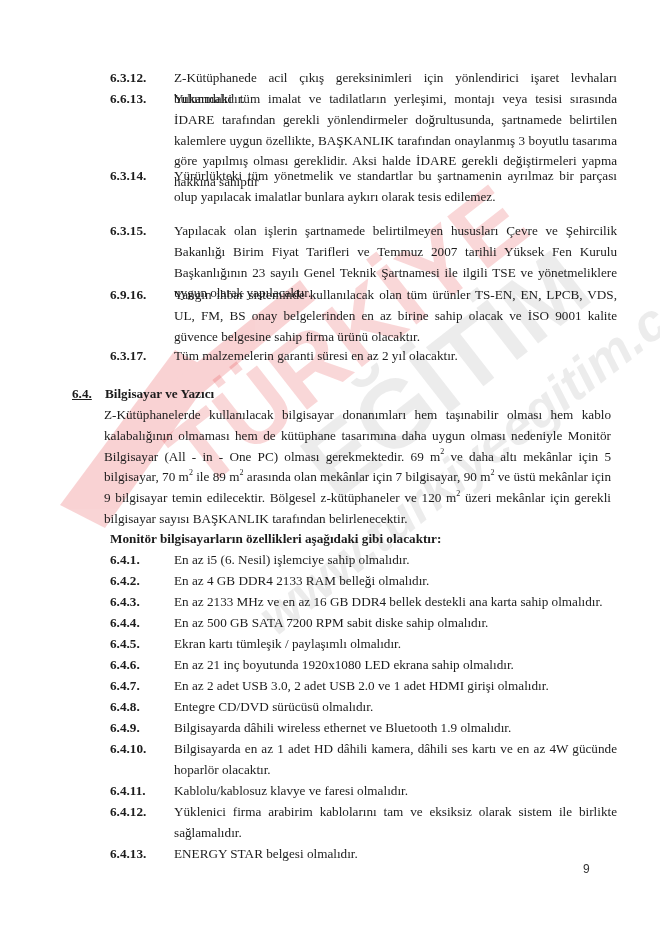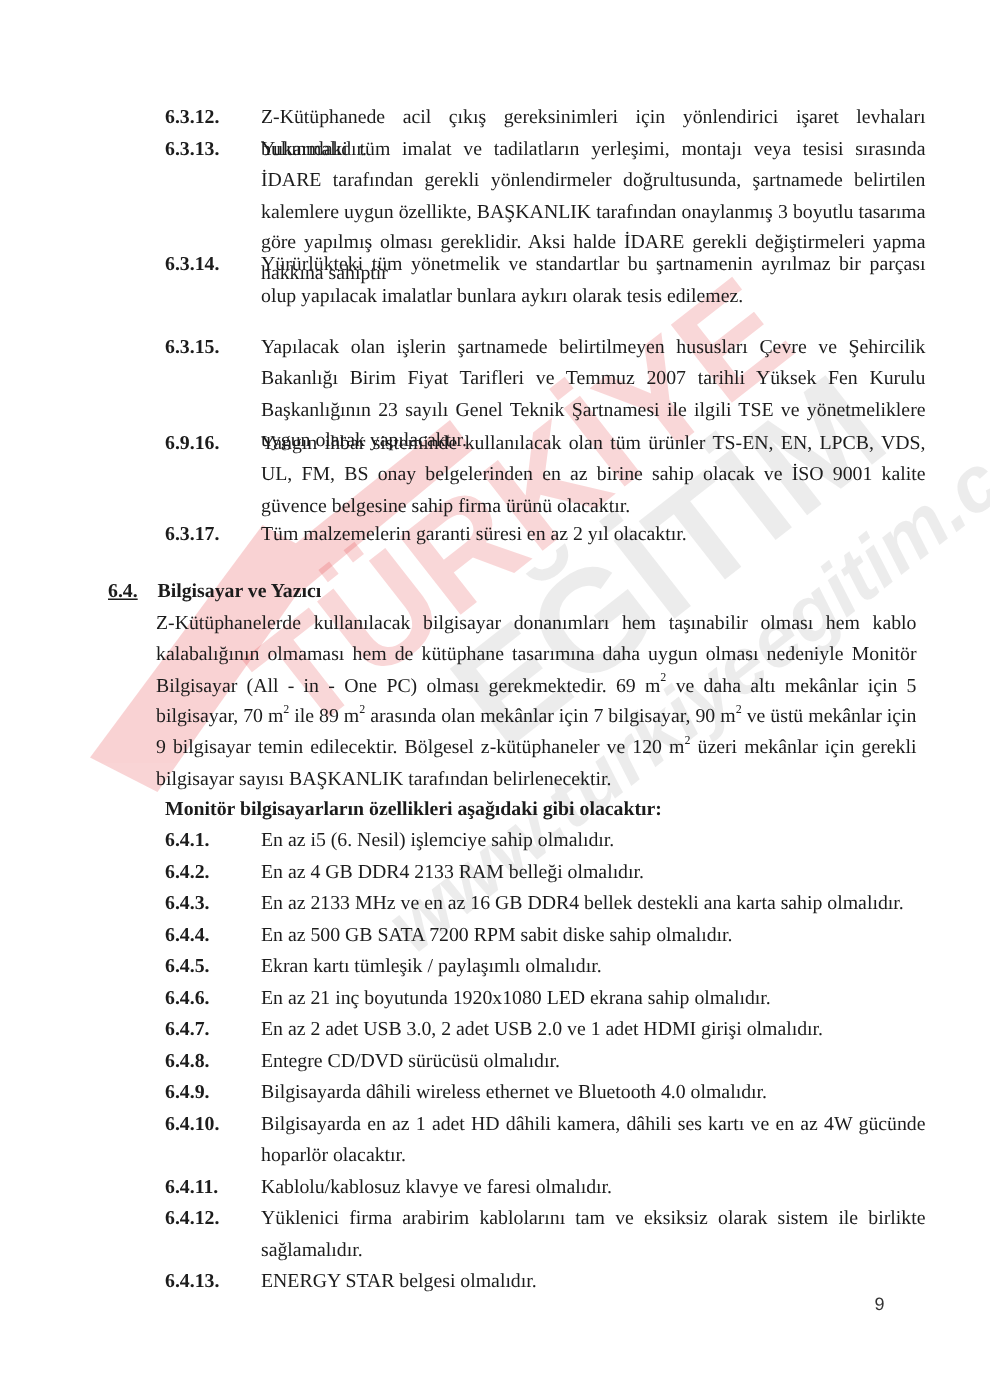--- a/index.html
+++ b/index.html
@@ -43,21 +43,21 @@
     </g>
   </svg>
 
   <div class="content">
 
     <div class="item" style="top:68px;">
       <span class="num">6.3.12.</span>
       <div class="body">Z-Kütüphanede acil çıkış gereksinimleri için yönlendirici işaret levhaları bulunmalıdır.</div>
     </div>
     <div class="item" style="top:89px;">
-      <span class="num">6.3.13.</span>
+      <span class="num">6.6.13.</span>
       <div class="body">Yukarıdaki tüm imalat ve tadilatların yerleşimi, montajı veya tesisi sırasında İDARE tarafından gerekli yönlendirmeler doğrultusunda, şartnamede belirtilen kalemlere uygun özellikte, BAŞKANLIK tarafından onaylanmış 3 boyutlu tasarıma göre yapılmış olması gereklidir. Aksi halde İDARE gerekli değiştirmeleri yapma hakkına sahiptir</div>
     </div>
     <div class="item" style="top:166px;">
       <span class="num">6.3.14.</span>
       <div class="body">Yürürlükteki tüm yönetmelik ve standartlar bu şartnamenin ayrılmaz bir parçası olup yapılacak imalatlar bunlara aykırı olarak tesis edilemez.</div>
     </div>
     <div class="item" style="top:221px;">
       <span class="num">6.3.15.</span>
       <div class="body">Yapılacak olan işlerin şartnamede belirtilmeyen hususları Çevre ve Şehircilik Bakanlığı Birim Fiyat Tarifleri ve Temmuz 2007 tarihli Yüksek Fen Kurulu Başkanlığının 23 sayılı Genel Teknik Şartnamesi ile ilgili TSE ve yönetmeliklere uygun olarak yapılacaktır.</div>
     </div>
@@ -105,21 +105,21 @@
     <div class="item sub" style="top:676px;">
       <span class="num">6.4.7.</span>
       <div class="body">En az 2 adet USB 3.0, 2 adet USB 2.0 ve 1 adet HDMI girişi olmalıdır.</div>
     </div>
     <div class="item sub" style="top:697px;">
       <span class="num">6.4.8.</span>
       <div class="body">Entegre CD/DVD sürücüsü olmalıdır.</div>
     </div>
     <div class="item sub" style="top:718px;">
       <span class="num">6.4.9.</span>
-      <div class="body">Bilgisayarda dâhili wireless ethernet ve Bluetooth 4.0 olmalıdır.</div>
+      <div class="body">Bilgisayarda dâhili wireless ethernet ve Bluetooth 1.9 olmalıdır.</div>
     </div>
     <div class="item sub" style="top:739px;">
       <span class="num">6.4.10.</span>
       <div class="body">Bilgisayarda en az 1 adet HD dâhili kamera, dâhili ses kartı ve en az 4W gücünde hoparlör olacaktır.</div>
     </div>
     <div class="item sub" style="top:781px;font-family:Liberation Serif, serif;">
       <span class="num">6.4.11.</span>
       <div class="body">Kablolu/kablosuz klavye ve faresi olmalıdır.</div>
     </div>
     <div class="item sub" style="top:802px;">

